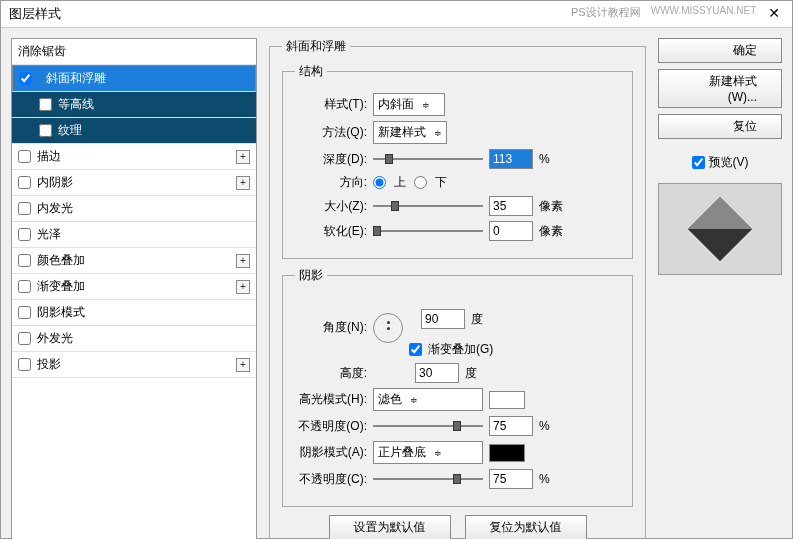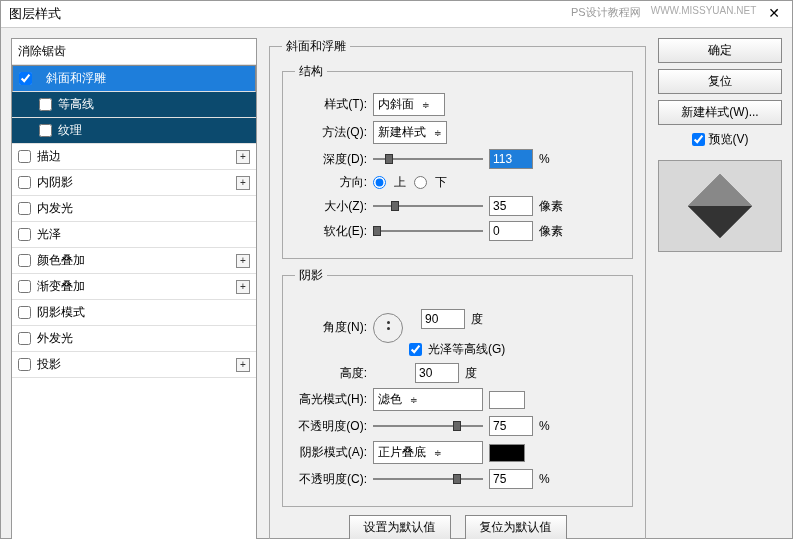--- a/index.html
+++ b/index.html
@@ -31,24 +31,24 @@
 input[type=text].num.hl{background:#1e7edb;color:#fff}
 .slider{position:relative;width:110px;height:14px}
 .slider .track{position:absolute;top:6px;left:0;right:0;height:2px;background:#888}
 .slider .thumb{position:absolute;top:2px;width:8px;height:10px;background:#666;border:1px solid #333}
 .radio-g{display:inline-flex;align-items:center;gap:8px}
 .angle-ctl{width:30px;height:30px;border:1px solid #888;border-radius:50%;position:relative;display:inline-block}
 .angle-ctl .dot{position:absolute;width:3px;height:3px;background:#333;border-radius:50%;top:7px;left:13px}
 .angle-ctl .cns{position:absolute;width:3px;height:3px;background:#333;border-radius:50%;top:13px;left:13px}
 .contour{width:28px;height:28px;border:1px solid #888;background:linear-gradient(135deg,#fff 0%,#fff 48%,#888 52%,#888 100%)}
 .swatch{width:36px;height:18px;border:1px solid #888;display:inline-block}
-.btn{border:1px solid #888;background:linear-gradient(#fff,#e8e8e8);padding:3px 14px;cursor:pointer;min-width:100px;text-align:center}
+.btn{border:1px solid #888;background:linear-gradient(#fff,#e8e8e8);padding:3px 24px;cursor:pointer;min-width:100px;text-align:right}
 .right{width:124px;display:flex;flex-direction:column;gap:6px;align-items:stretch}
 .right .btn{width:100%}
-.preview-ck{display:flex;align-items:center;justify-content:center;gap:4px;margin-top:0}
+.preview-ck{display:flex;align-items:center;justify-content:center;gap:4px;margin-top:9px}
 .preview-box{border:1px solid #999;background:#d8d8d8;height:92px;margin-top:6px;display:flex;align-items:center;justify-content:center}
 .bevel-prev{width:64px;height:64px;position:relative}
 .bevel-prev .t{position:absolute;top:0;left:0;right:0;height:0;border-left:32px solid transparent;border-right:32px solid transparent;border-bottom:32px solid #888}
 .bevel-prev .b{position:absolute;bottom:0;left:0;right:0;height:0;border-left:32px solid transparent;border-right:32px solid transparent;border-top:32px solid #333}
 .bevel-prev .l{position:absolute;top:0;bottom:0;left:0;width:0;border-top:32px solid transparent;border-bottom:32px solid transparent;border-right:32px solid #555}
 .bevel-prev .r{position:absolute;top:0;bottom:0;right:0;width:0;border-top:32px solid transparent;border-bottom:32px solid transparent;border-left:32px solid #555}
 .btm-btns{display:flex;justify-content:center;gap:14px;margin-top:6px}
 </style>
 </head>
 <body>
@@ -188,21 +188,21 @@
                 <span class="cns"></span>
                 <span class="dot"></span>
               </span>
             <div>
               <div class="field" style="margin:12px">
                   <input type="text" class="num" value="90" style="">
                   <span>度</span>
                 </div>
               <div class="field" style="margin:2px 0 0">
                   <input type="checkbox" checked="" style="">
-                  <span>光泽等高线(G)</span>
+                  <span>渐变叠加(G)</span>
                 </div>
             </div>
           </div>
           <div class="field">
               <span class="lbl">高度:</span>
               <span style="width:36px"></span>
               <input type="text" class="num" value="30" style="">
               <span>度</span>
             </div>
           <div class="field">
@@ -242,22 +242,22 @@
         </fieldset>
         <div class="btm-btns">
           <button class="btn">设置为默认值</button>
           <button class="btn">复位为默认值</button>
         </div>
       </fieldset>
     </div>
 
     <div class="right">
       <button class="btn">确定</button>
+      <button class="btn">新建样式(W)...</button>
       <button class="btn">复位</button>
-      <button class="btn">新建样式(W)...</button>
       <div class="preview-ck">
           <input type="checkbox" checked="" style="">
           <span>预览(V)</span>
         </div>
       <div class="preview-box">
         <div class="bevel-prev">
           <div class="l"></div>
             <div class="r"></div>
             <div class="t"></div>
             <div class="b"></div>

